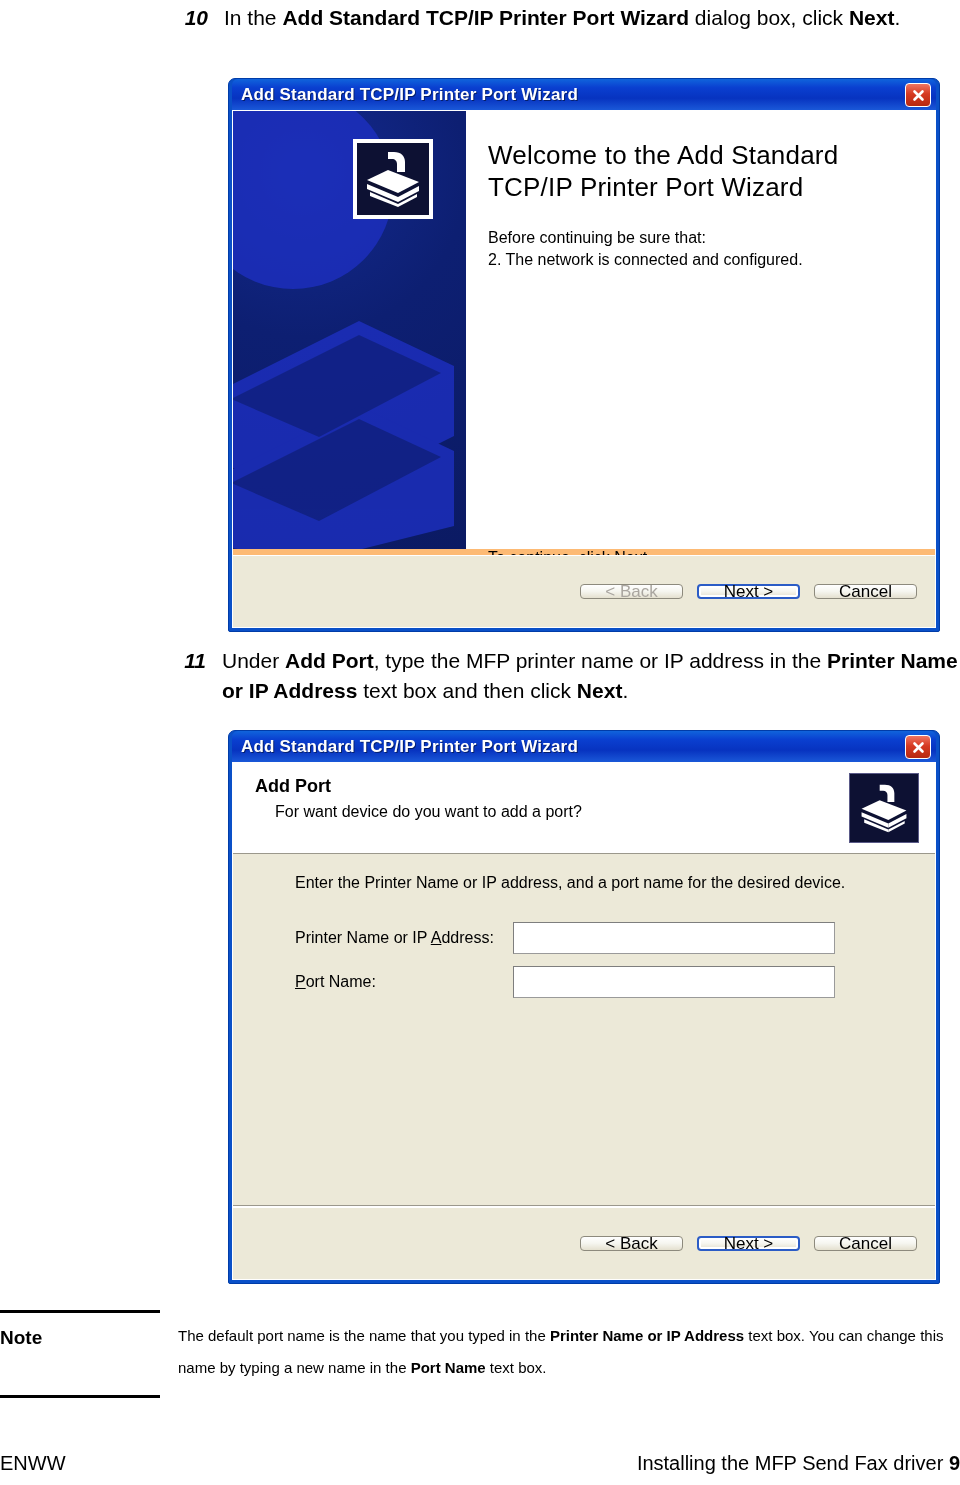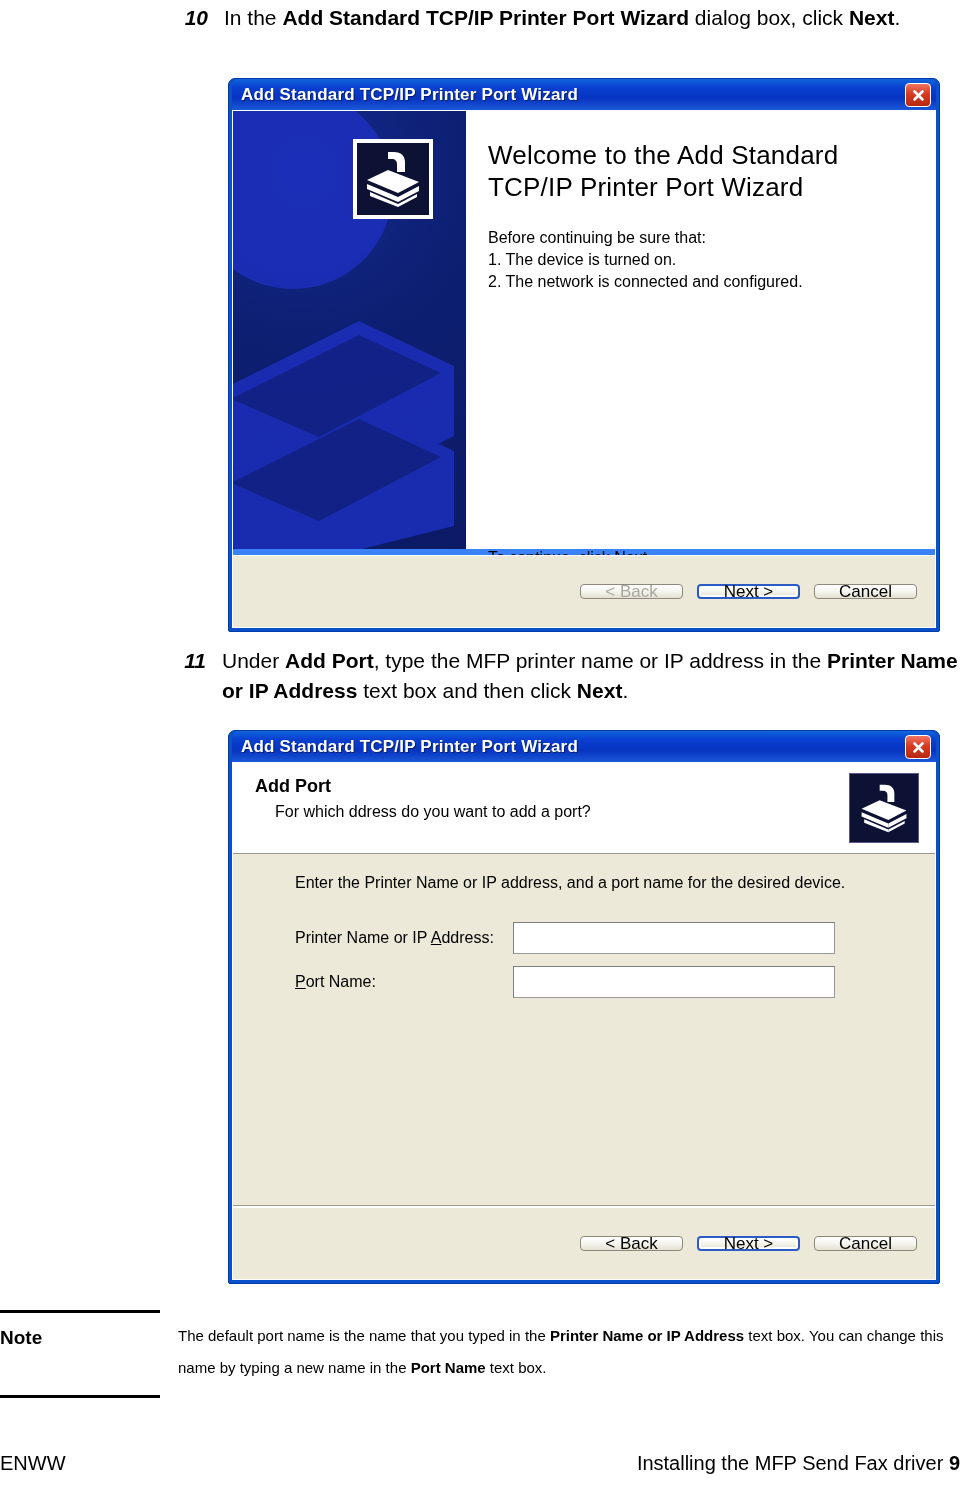--- a/index.html
+++ b/index.html
@@ -68,21 +68,21 @@
     background:#ECE9D8;
     border:1px solid #ffffff;
     box-sizing:border-box;
     position:relative;
     height:calc(100% - 31px);
     overflow:hidden;
   }
 
   
   #dlg1 { left:228px; top:78px; width:712px; height:554px; }
-  #dlg1 .dialog-body { padding:0; background:#3b82f6; }
+  #dlg1 .dialog-body { padding:0; background:#fdba74; }
 
   .welcome-row { display:flex; height:438px; }
   .banner {
     width:233px; flex:0 0 233px;
     background:
       radial-gradient(circle at 30% 14%, #142a8f 0%, #0d1f72 40%, #0b1a63 100%),
       #0b1a63;
     position:relative; overflow:hidden;
   }
   .banner .wm-circle {
@@ -274,21 +274,20 @@
               <path d="M34 54 L53 44 L53 47 L34 57 Z"></path>
             </g>
           </svg>
         </div>
       </div>
 
       <div class="welcome-pane">
         <div class="welcome-head">Welcome to the Add Standard
 TCP/IP Printer Port Wizard</div>
         <div class="welcome-p2">Before continuing be sure that:</div>
-        <div class="welcome-list">1.  The device is turned on.</div>
         <div class="welcome-list">2.  The network is connected and configured.</div>
       </div>
     </div>
 
     <div class="welcome-continue">To continue, click Next.</div>
 
     <div class="btnbar">
       <div class="xp-btn disabled">
         <span>&lt; Back</span>
       </div>
@@ -314,21 +313,21 @@
       <svg width="13" height="13" viewBox="0 0 13 13" aria-hidden="true">
         <path d="M2.5 2.5 L10.5 10.5 M10.5 2.5 L2.5 10.5" stroke="#ffffff" stroke-width="2.6" stroke-linecap="round"></path>
       </svg>
     </span>
   </div>
 
   <div class="dialog-body">
 
     <div class="hdr-white">
       <div class="hdr-title">Add Port</div>
-      <div class="hdr-sub">For which ddress do you want to add a port?</div>
+      <div class="hdr-sub">For want device do you want to add a port?</div>
       <div class="hdr-icon">
         <svg width="50" height="50" viewBox="0 0 58 58" aria-hidden="true">
           <g fill="#ffffff">
             <path d="M30 2 C37 2 41 6 41 12 L41 22 L33 22 L33 14 C33 11 31 9 28 9 L24 9 L24 2 Z"></path>
             <path d="M3 30 L24 20 L55 32 L34 43 Z"></path>
             <path d="M3 34 L34 47 L34 52 L3 39 Z"></path>
             <path d="M34 47 L55 36 L55 41 L34 52 Z"></path>
             <path d="M6 42 L34 54 L34 57 L6 46 Z"></path>
             <path d="M34 54 L53 44 L53 47 L34 57 Z"></path>
           </g>

